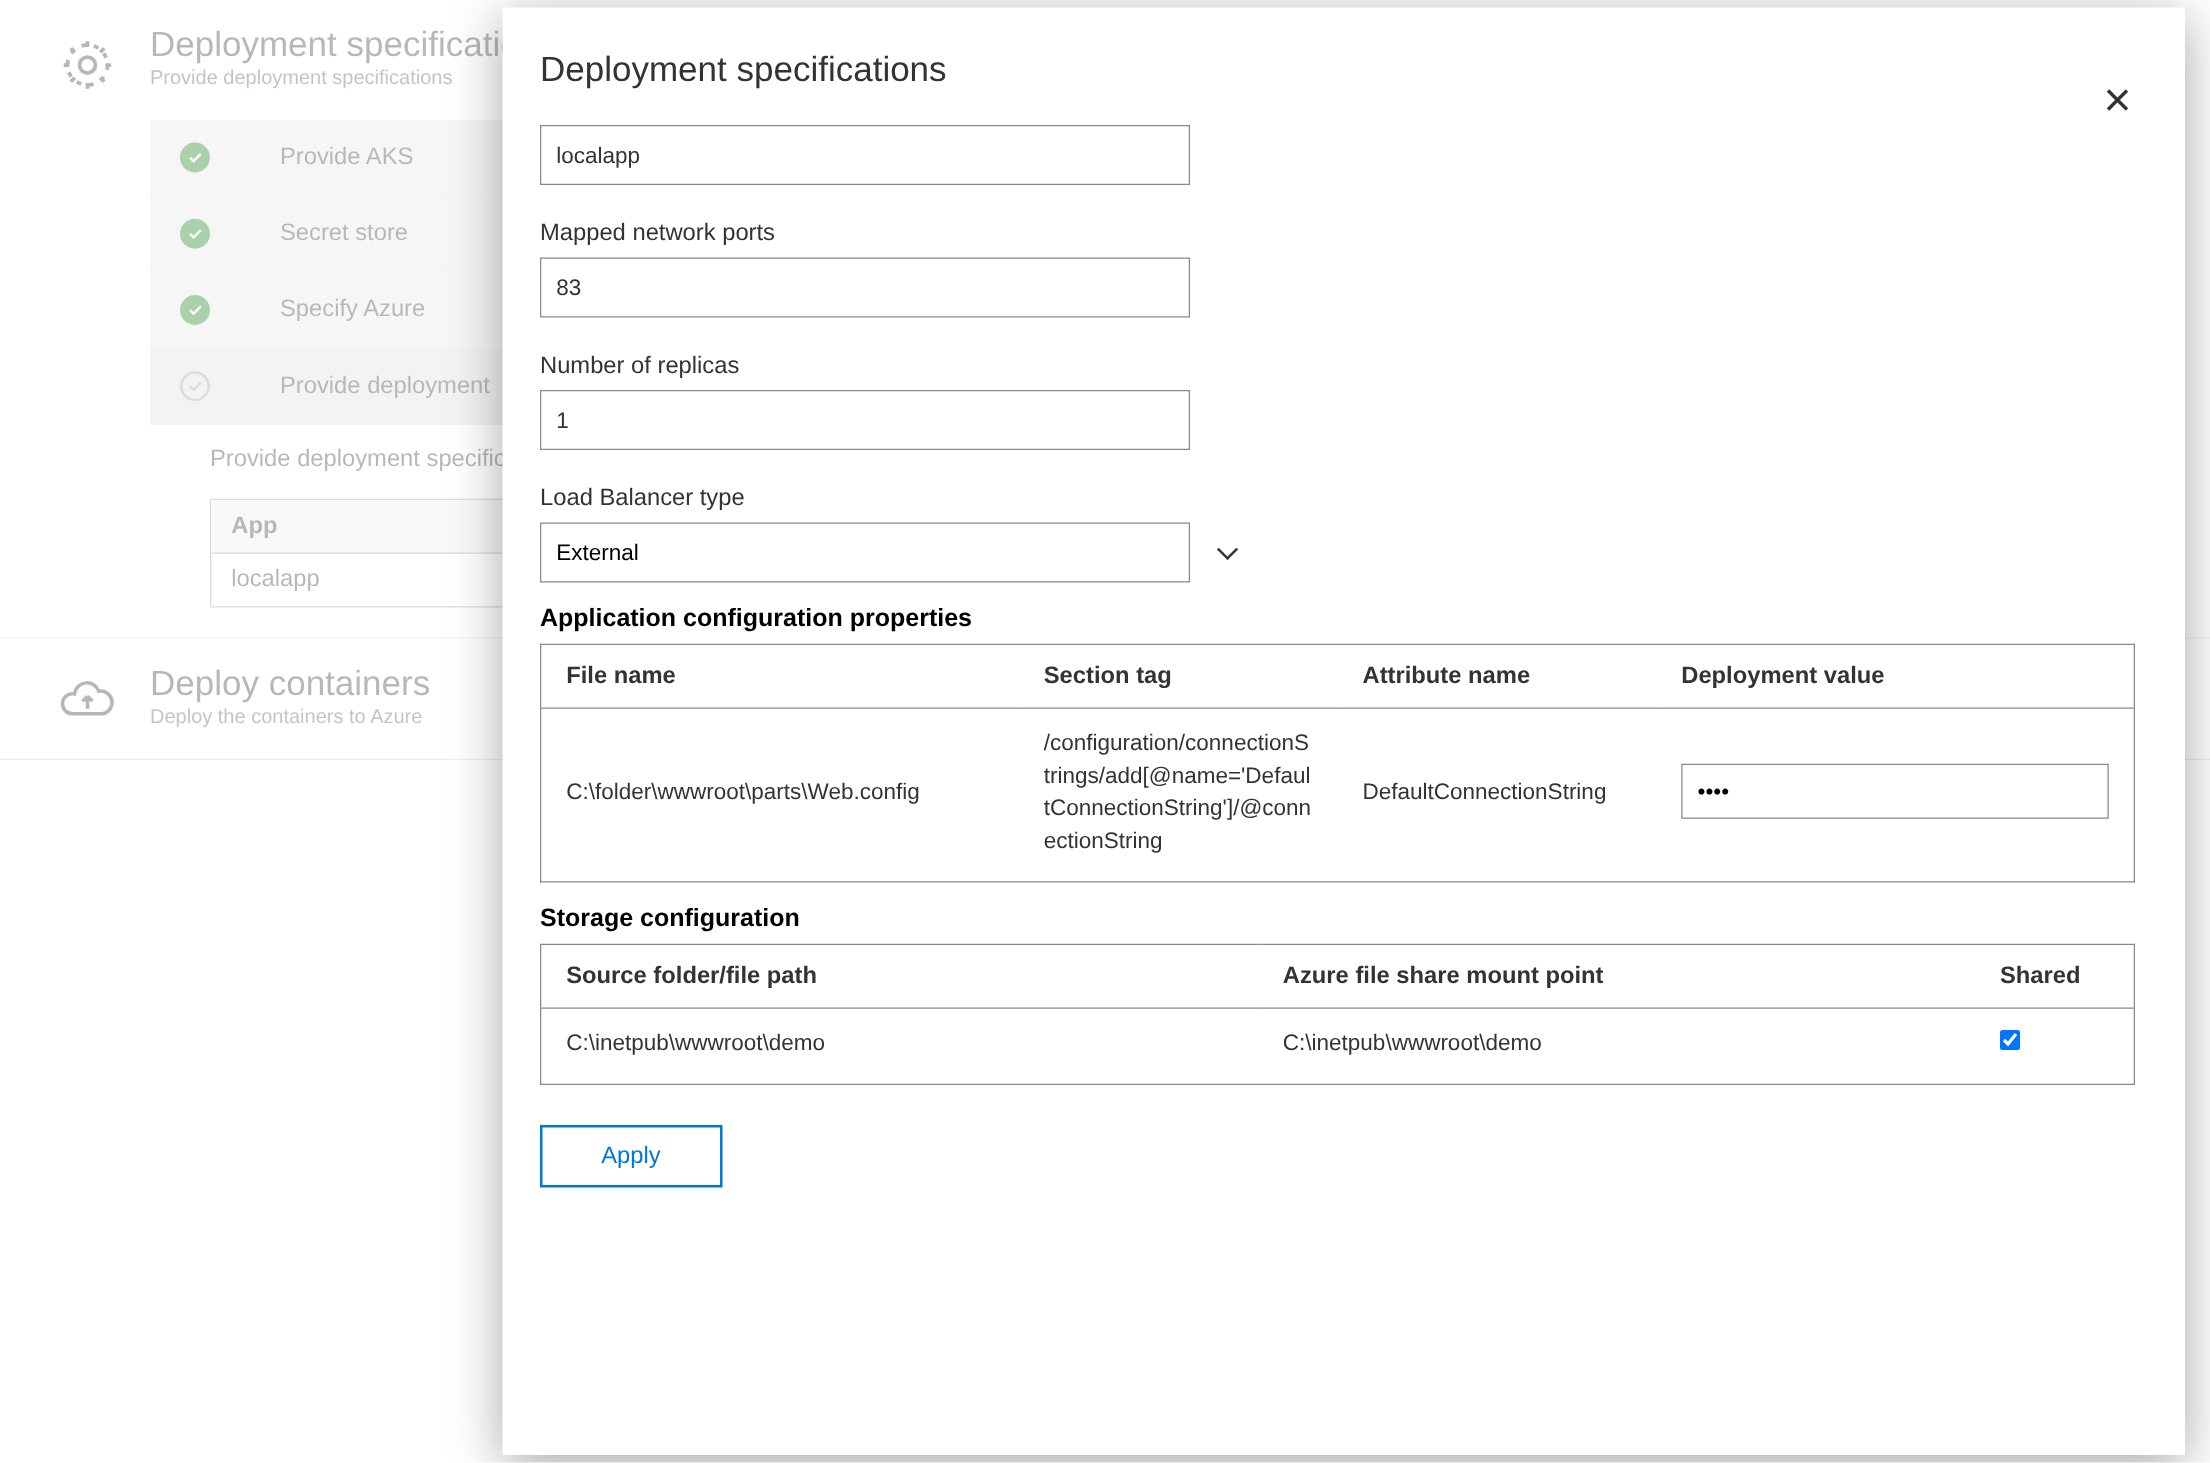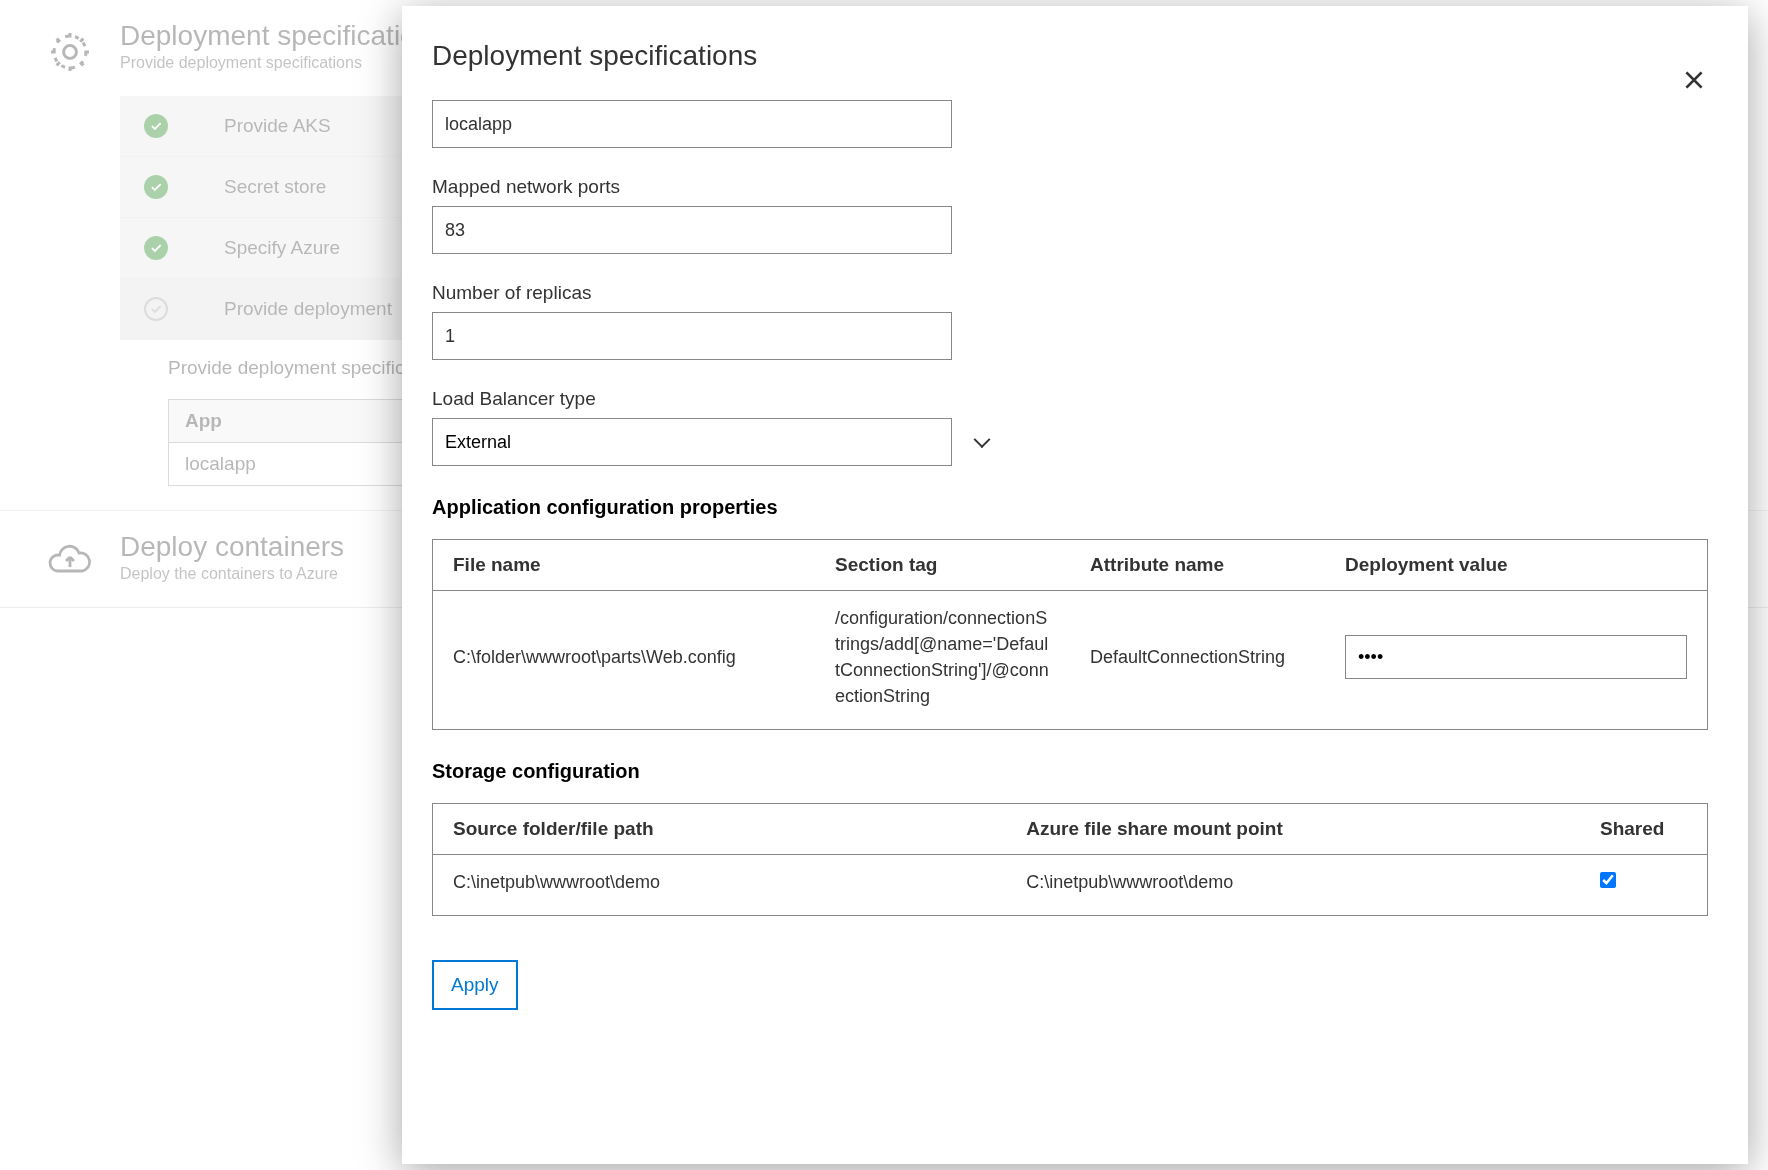--- a/index.html
+++ b/index.html
@@ -99,25 +99,25 @@
   .select-wrap::after {
     content:"";
     position:absolute;
     right:16px; top:50%;
     width:10px; height:10px;
     border-right:2px solid #333;
     border-bottom:2px solid #333;
     transform: translateY(-70%) rotate(45deg);
     pointer-events:none;
   }
-  .section-title { font-weight:700; font-size:20px; color:#000; margin-top: 30px; }
+  .section-title { font-weight:700; font-size:20px; color:#000; margin-top: 18px; }
   .data-table {
     width: 100%;
     border: 1px solid #888;
-    margin-top: 20px;
+    margin-top: 8px;
     border-collapse: collapse;
     table-layout: fixed;
   }
   .data-table th {
     text-align:left;
     padding: 14px 20px;
     background:#fff;
     border-bottom: 1px solid #888;
     font-weight:600;
     font-size:19px;
@@ -132,25 +132,25 @@
   }
   .data-table td input[type="password"], .data-table td input[type="text"].cell {
     width: 100%;
     height: 44px;
     border: 1px solid #888;
     padding: 0 12px;
     font-size: 18px;
     font-family: inherit;
   }
   .apply-btn {
-    margin-top: 44px;
+    margin-top: 32px;
     border: 2px solid #0078d4;
     color:#0078d4;
     background:#fff;
-    padding: 12px 17px;
+    padding: 12px 47px;
     font-size: 19px;
     cursor:pointer;
     font-family: inherit;
   }
   .check-svg { width:14px; height:14px; }
   .gear-svg { width: 48px; height: 48px; }
   .cloud-svg { width: 48px; height: 40px; }
   .cb { width: 16px; height:16px; }
 </style>
 </head>

